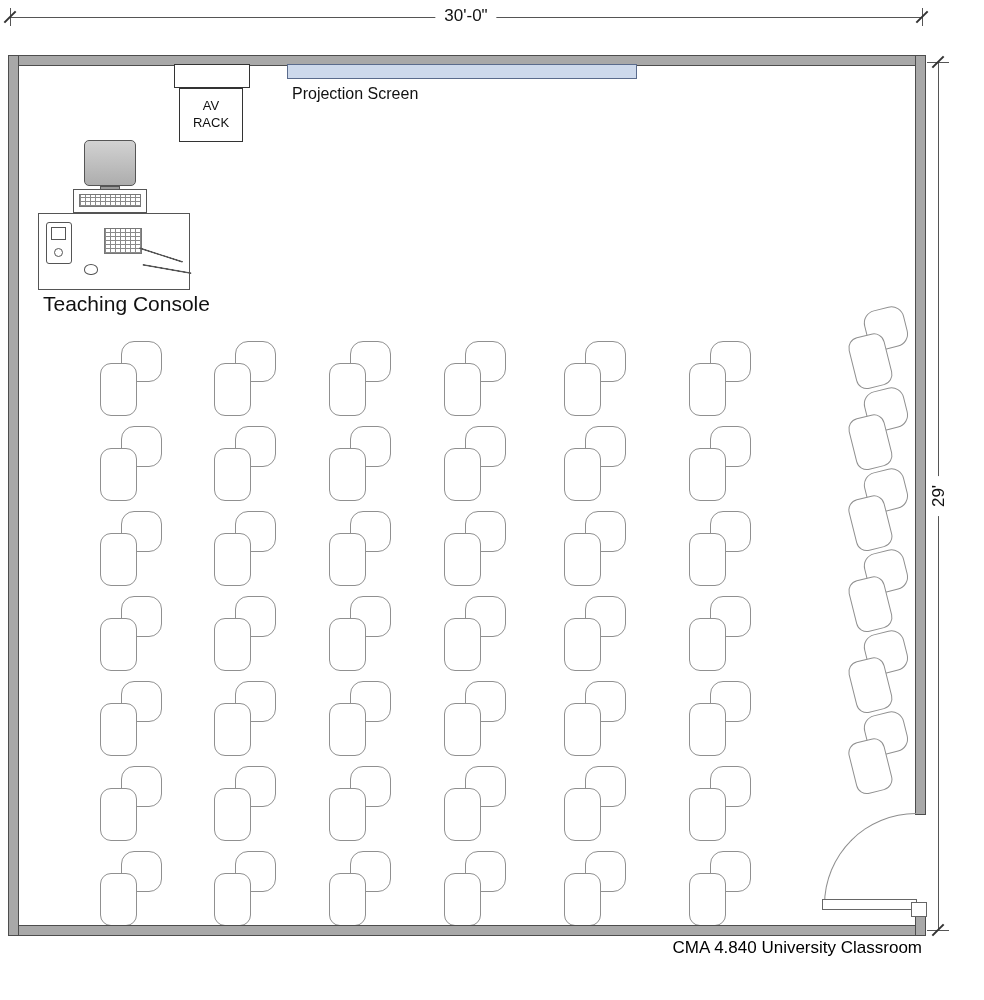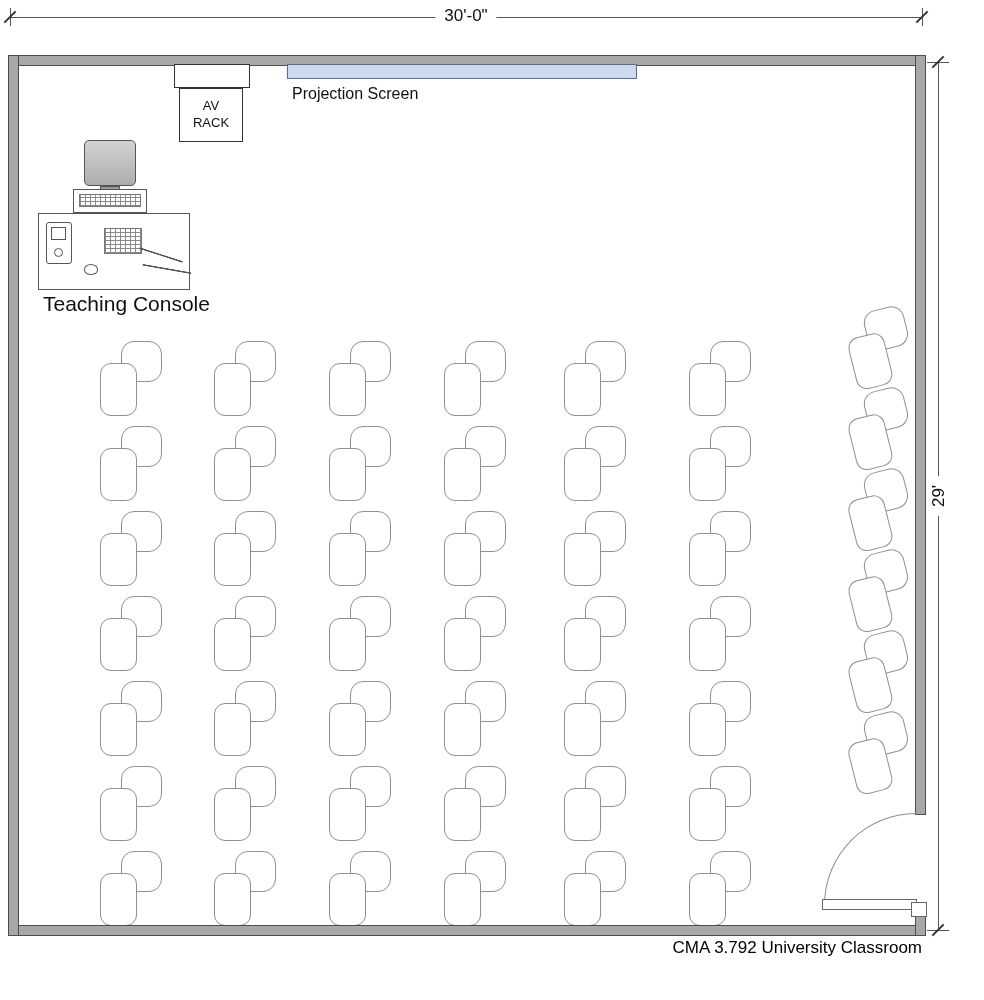--- a/index.html
+++ b/index.html
@@ -323,16 +323,16 @@
   <div id="doccam"></div>
   <div id="doccam-panel"></div>
   <div id="doccam-lens"></div>
   <div id="desk-keyboard" class="keys"></div>
   <div id="mouse"></div>
   <div id="pen-1" class="pen"></div>
   <div id="pen-2" class="pen"></div>
   <div id="console-label">Teaching Console</div>
 
   <div id="caption">
-    <div>CMA 3.792 University Classroom</div>
+    <div>CMA 4.840 University Classroom</div>
   </div>
 
 </div>
 
 </body></html>

